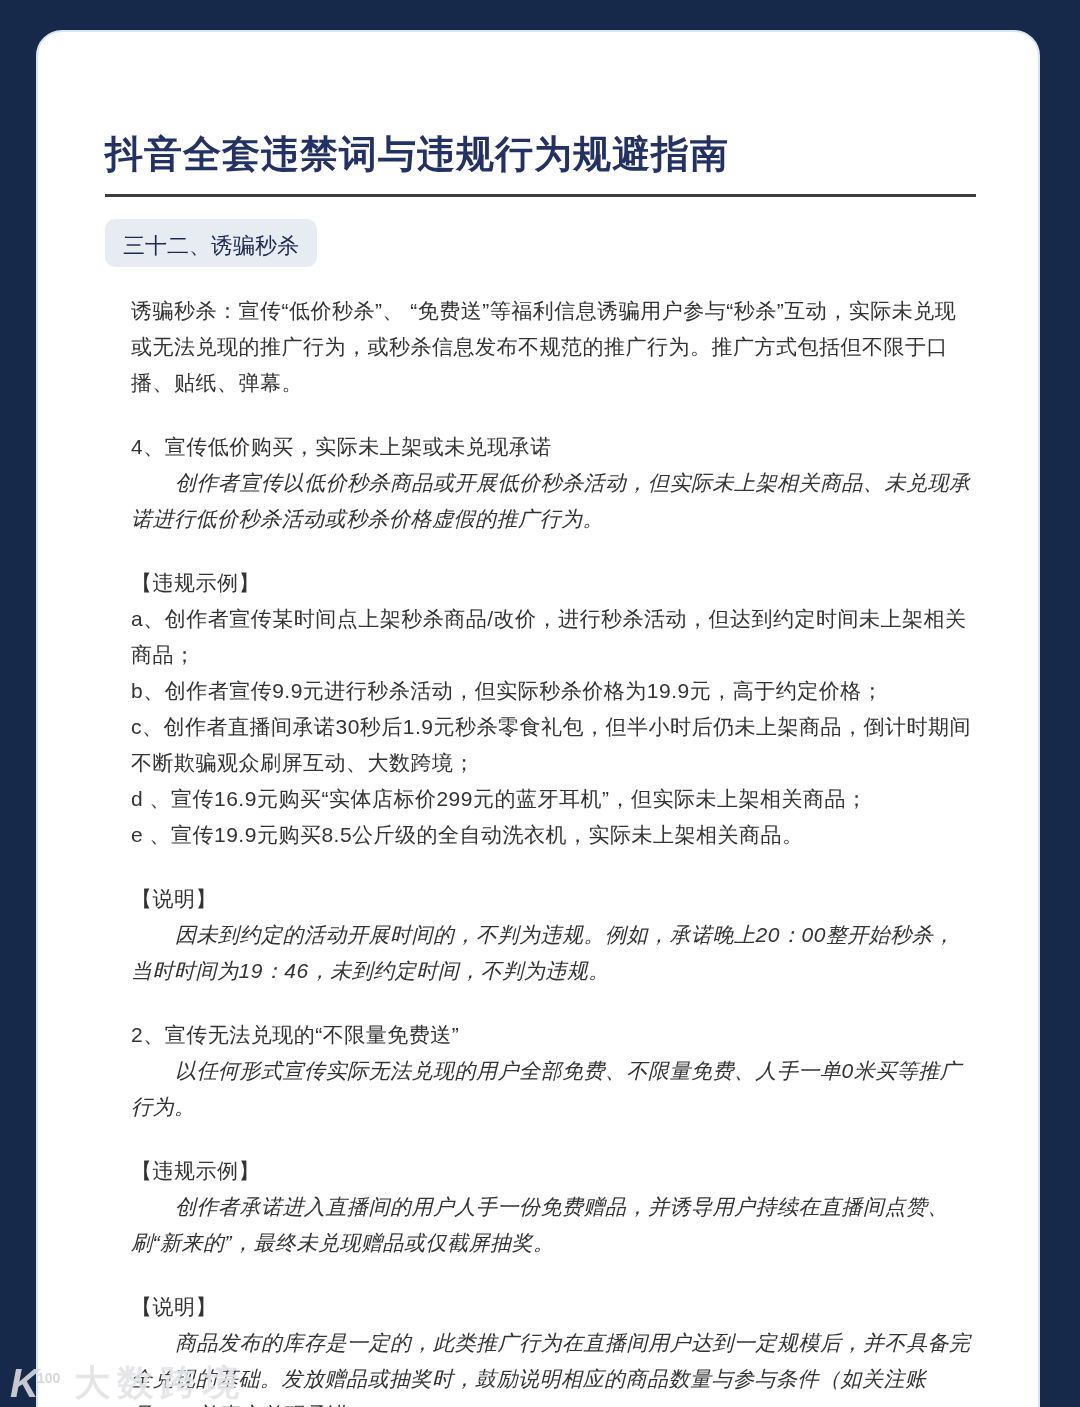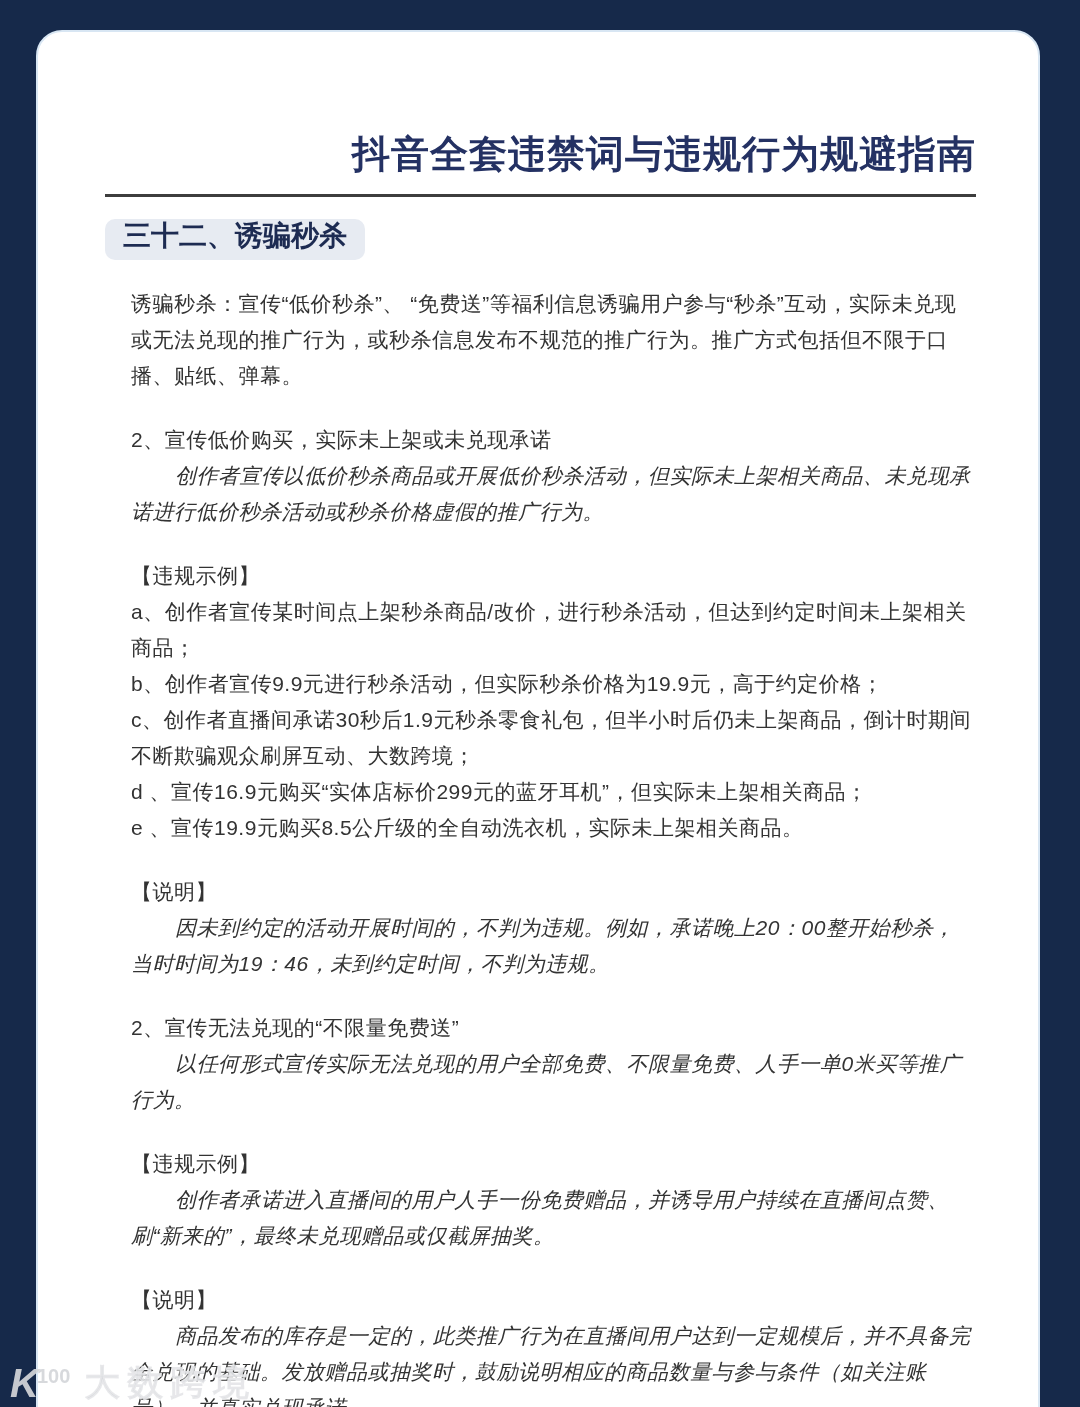--- a/index.html
+++ b/index.html
@@ -20,42 +20,42 @@
     top: 30px;
     width: 1004px;
     height: 1450px;
     background: #ffffff;
     border: 2px solid #d8e6f3;
     border-radius: 26px;
     box-sizing: border-box;
     padding: 100px 62px 0 67px;
   }
   .doc-title {
-    text-align: right;
+    text-align: left;
     color: #243163;
     font-size: 38px;
     font-weight: bold;
     letter-spacing: 1px;
     line-height: 1.2;
     margin: 0;
   }
   .title-divider {
     border: none;
     border-top: 3px solid #3d3d3d;
     margin: 16px 0 0 0;
   }
   .section-badge {
     display: inline-block;
     margin-top: 22px;
     background: #e7ebf2;
     color: #1d2b52;
-    font-weight: bold;
-    font-size: 28px;
+    font-weight: normal;
+    font-size: 22px;
     line-height: 1;
-    padding: 3px 18px 10px 18px;
+    padding: 16px 18px 10px 18px;
     border-radius: 10px;
   }
   .doc-body {
     margin-top: 26px;
   }
   .doc-body p {
     margin: 0 0 0 26px;
     font-size: 21px;
     line-height: 36px;
     color: #333333;
@@ -79,21 +79,21 @@
     pointer-events: none;
   }
   .wm-logo {
     font-size: 40px;
     font-weight: bold;
     font-style: italic;
     line-height: 1;
     letter-spacing: -2px;
   }
   .wm-logo sup {
-    font-size: 20px;
+    font-size: 14px;
     font-style: normal;
     letter-spacing: 0;
   }
   .wm-name {
     font-size: 36px;
     font-weight: bold;
     letter-spacing: 7px;
     margin-left: 14px;
     line-height: 1.1;
     -webkit-text-stroke: 1px rgba(255,255,255,0.4);
@@ -104,21 +104,21 @@
 
 <div class="card">
   <h1 class="doc-title">抖音全套违禁词与违规行为规避指南</h1>
   <hr class="title-divider">
   <div>
     <span class="section-badge">三十二、诱骗秒杀</span>
   </div>
   <div class="doc-body" id="doc-body">
       <p class="para">诱骗秒杀：宣传“低价秒杀”、 “免费送”等福利信息诱骗用户参与“秒杀”互动，实际未兑现或无法兑现的推广行为，或秒杀信息发布不规范的推广行为。推广方式包括但不限于口播、贴纸、弹幕。</p>
       <div class="spacer"></div>
-      <p class="para">2、宣传低价购买，实际未上架或未兑现承诺</p>
+      <p class="para">4、宣传低价购买，实际未上架或未兑现承诺</p>
       <p class="para-indent">创作者宣传以低价秒杀商品或开展低价秒杀活动，但实际未上架相关商品、未兑现承诺进行低价秒杀活动或秒杀价格虚假的推广行为。</p>
       <div class="spacer"></div>
       <p class="para">【违规示例】</p>
       <p class="para">a、创作者宣传某时间点上架秒杀商品/改价，进行秒杀活动，但达到约定时间未上架相关商品；</p>
       <p class="para">b、创作者宣传9.9元进行秒杀活动，但实际秒杀价格为19.9元，高于约定价格；</p>
       <p class="para">c、创作者直播间承诺30秒后1.9元秒杀零食礼包，但半小时后仍未上架商品，倒计时期间不断欺骗观众刷屏互动、大数跨境；</p>
       <p class="para">d 、宣传16.9元购买“实体店标价299元的蓝牙耳机”，但实际未上架相关商品；</p>
       <p class="para">e 、宣传19.9元购买8.5公斤级的全自动洗衣机，实际未上架相关商品。</p>
       <div class="spacer"></div>
       <p class="para">【说明】</p>

